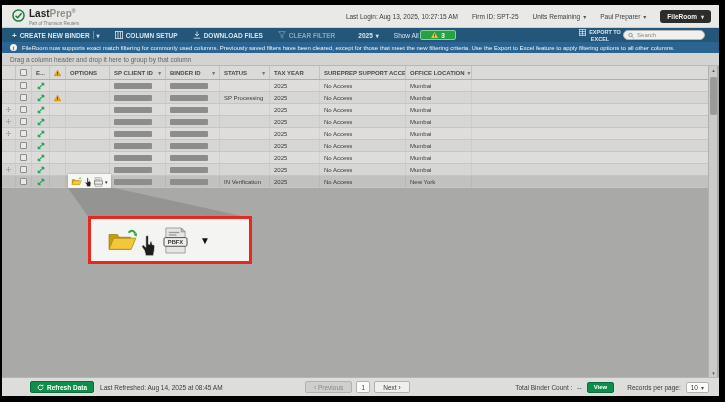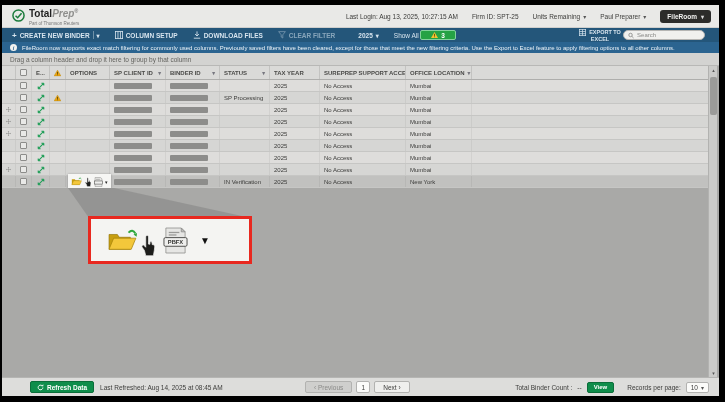--- a/index.html
+++ b/index.html
@@ -5,21 +5,21 @@
   * { margin:0; padding:0; box-sizing:border-box; }
   body { font-family:"Liberation Sans", sans-serif; background:#444; }
   .frame { position:relative; width:725px; height:402px; background:#000; overflow:hidden; }
   .screen { position:absolute; left:2px; top:5px; width:717px; height:391px; background:#a9a9a7; overflow:hidden; }
 
   
   .topbar { position:absolute; left:0; top:0; width:100%; height:23px; background:#e9e9e7; display:flex; align-items:center; justify-content:space-between; padding:0 8px 0 10px; border-bottom:1px solid #cfcfcd; }
   .brand { display:flex; align-items:center; gap:4px; }
   .brand-text .line1 { font-size:10px; line-height:10px; }
   .brand-bold { font-weight:bold; color:#1f1f1f; }
-  .brand-light { color:#8f8f8d; font-weight:bold;font-style:italic; }
+  .brand-light { color:#8f8f8d; font-weight:bold; }
   .brand-reg { font-size:5px; color:#555; vertical-align:super; }
   .tagline { font-size:4.5px; color:#777; margin-top:1px; }
   .top-right { display:flex; align-items:center; gap:14px; font-size:6.5px; color:#3c3c3a; }
   .drop { display:flex; align-items:center; gap:3px; cursor:pointer; }
   .caret { font-size:6px; color:#555; }
   .fileroom-btn { background:#2c2c2a; color:#f2f2f0; border:none; border-radius:3px; height:13px; padding:0 7px; font-size:6.5px; font-weight:bold; display:flex; align-items:center; gap:4px; font-family:"Liberation Sans",sans-serif; cursor:pointer; }
   .fileroom-btn .caret { color:#ddd; }
 
   
   .toolbar { position:absolute; left:0; top:23px; width:100%; height:14px; background:#24567a; display:flex; align-items:center; gap:15px; padding:0 10px; color:#d7e4ee; font-size:6.5px; font-weight:bold; }
@@ -89,21 +89,21 @@
 <div class="frame">
   <div class="screen">
 
     <div class="topbar">
       <div class="brand">
         <svg width="13" height="13" viewBox="0 0 14 14">
             <circle cx="7" cy="7" r="6" fill="none" stroke="#1c7c3c" stroke-width="1.6"></circle>
             <path d="M3.8 7.3 L6.1 9.4 L10.3 4.6" stroke="#1c7c3c" stroke-width="1.7" fill="none"></path>
           </svg>
         <div class="brand-text">
-          <div class="line1"><span class="brand-bold">Total</span><span class="brand-light">Prep</span><span class="brand-reg">®</span></div>
+          <div class="line1"><span class="brand-bold">Last</span><span class="brand-light">Prep</span><span class="brand-reg">®</span></div>
           <div class="tagline">Part of Thomson Reuters</div>
         </div>
       </div>
       <div class="top-right">
         <span>Last Login: Aug 13, 2025, 10:27:15 AM</span>
         <span>Firm ID:  SPT-25</span>
         <span class="drop">
             <span>Units Remaining</span>
             <span class="caret">▾</span>
           </span>

